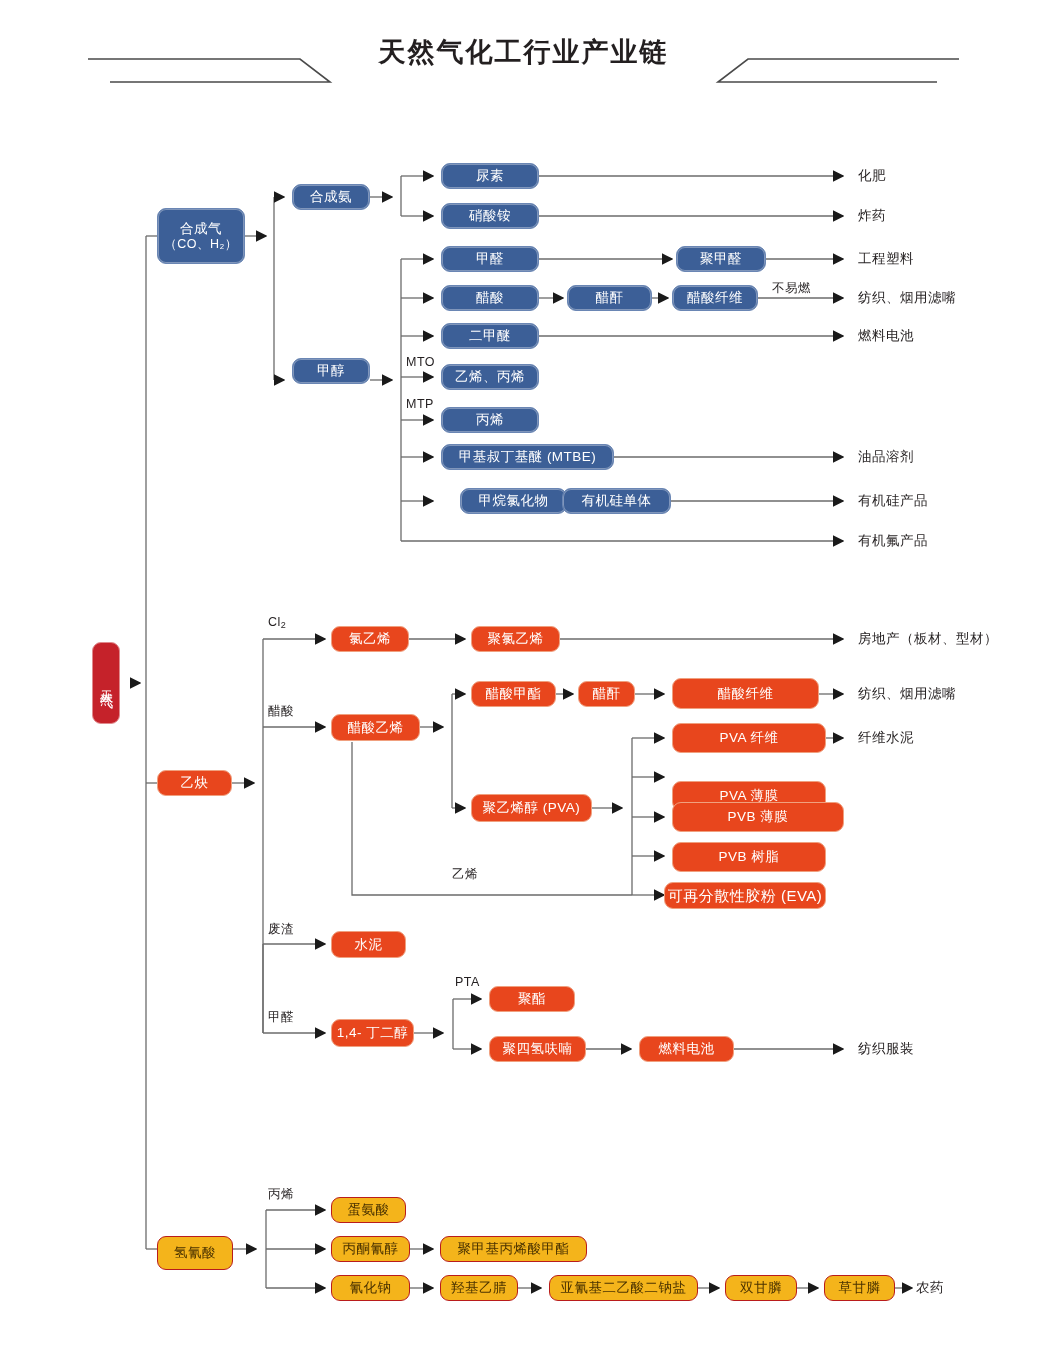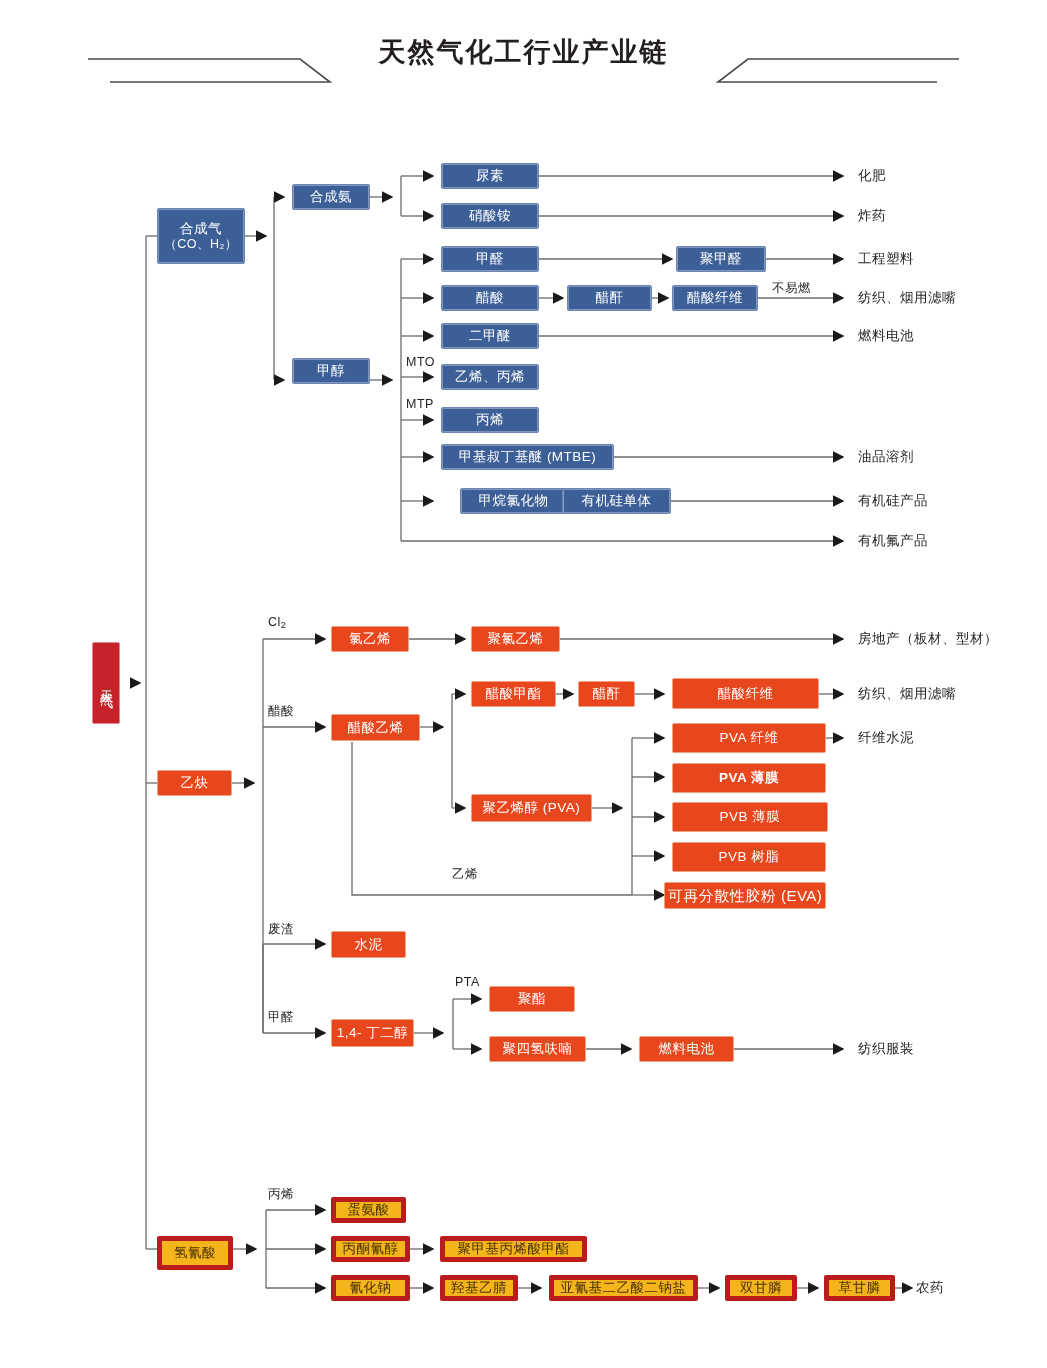--- a/index.html
+++ b/index.html
@@ -43,34 +43,34 @@
     box-sizing:border-box;
     display:flex;
     align-items:center;
     justify-content:center;
     text-align:right;
     color:#ffffff;
     font-size:13.5px;
     line-height:1.18;
     letter-spacing:.5px;
     white-space:nowrap;
-    border-radius:2px;
+    border-radius:9px;
   }
   .node.blue{
     background:#3c5f97;
     border:1px solid #6a86b4;
     box-shadow:0 0 0 1px rgba(255,255,255,.35) inset;
   }
   .node.red{
     background:#e8461d;
     border:1px solid #f0a07f;
   }
   .node.yellow{
     background:#f4b41b;
-    border:5px solid #b91c1c;
+    border:1px solid #b91c1c;
     color:#4a3200;
   }
   .node.crimson{
     background:#c5222a;
     border:1px solid #e08a8d;
   }
   .node.vert{
     writing-mode:vertical-rl;
     text-orientation:upright;
     letter-spacing:3px;
@@ -264,22 +264,22 @@
 
     <div class="node red" style="left:331px;top:714px;width:89px;height:27px;">醋酸乙烯</div>
 
     <div class="node red" style="left:471px;top:681px;width:85px;height:26px;">醋酸甲酯</div>
     <div class="node red" style="left:578px;top:681px;width:57px;height:26px;">醋酐</div>
     <div class="node red" style="left:672px;top:678px;width:147px;height:31px;">醋酸纤维</div>
 
     <div class="node red" style="left:471px;top:794px;width:121px;height:28px;">聚乙烯醇 (PVA)</div>
 
     <div class="node red" style="left:672px;top:723px;width:154px;height:30px;">PVA 纤维</div>
-    <div class="node red" style="left:672px;top:763px;width:154px;height:30px;font-weight:bold;">PVA 薄膜</div>
-    <div class="node red" style="left:672px;top:802px;width:156px;height:30px;">PVB 薄膜</div>
+    <div class="node red" style="left:672px;top:781px;width:154px;height:30px;">PVA 薄膜</div>
+    <div class="node red" style="left:672px;top:802px;width:172px;height:30px;">PVB 薄膜</div>
     <div class="node red" style="left:672px;top:842px;width:154px;height:30px;">PVB 树脂</div>
     <div class="node red" style="left:664px;top:882px;width:162px;height:27px;font-size:15px;">可再分散性胶粉 (EVA)</div>
 
     <div class="node red" style="left:331px;top:931px;width:75px;height:27px;">水泥</div>
 
     <div class="node red" style="left:331px;top:1019px;width:83px;height:28px;">1,4- 丁二醇</div>
 
     <div class="node red" style="left:489px;top:986px;width:86px;height:26px;">聚酯</div>
     <div class="node red" style="left:489px;top:1036px;width:97px;height:26px;">聚四氢呋喃</div>
     <div class="node red" style="left:639px;top:1036px;width:95px;height:26px;">燃料电池</div>

